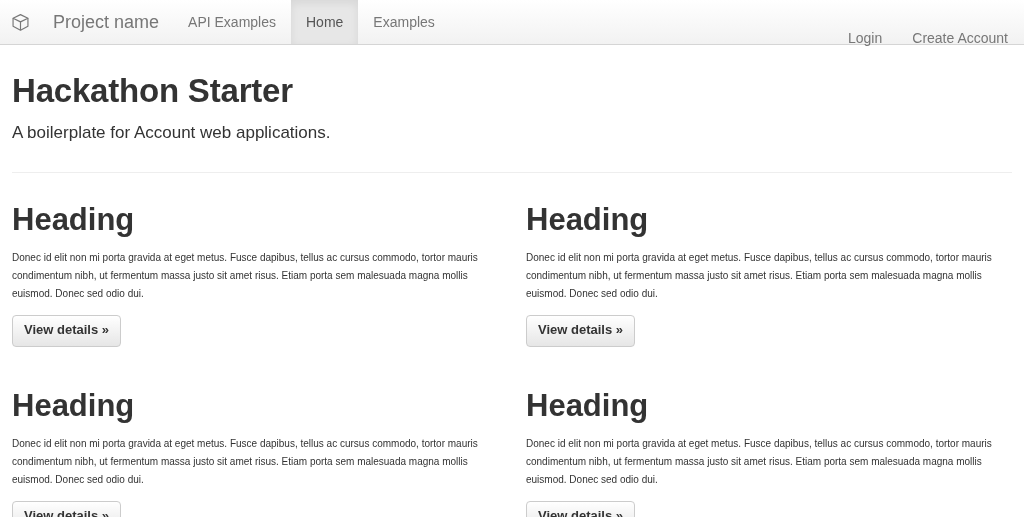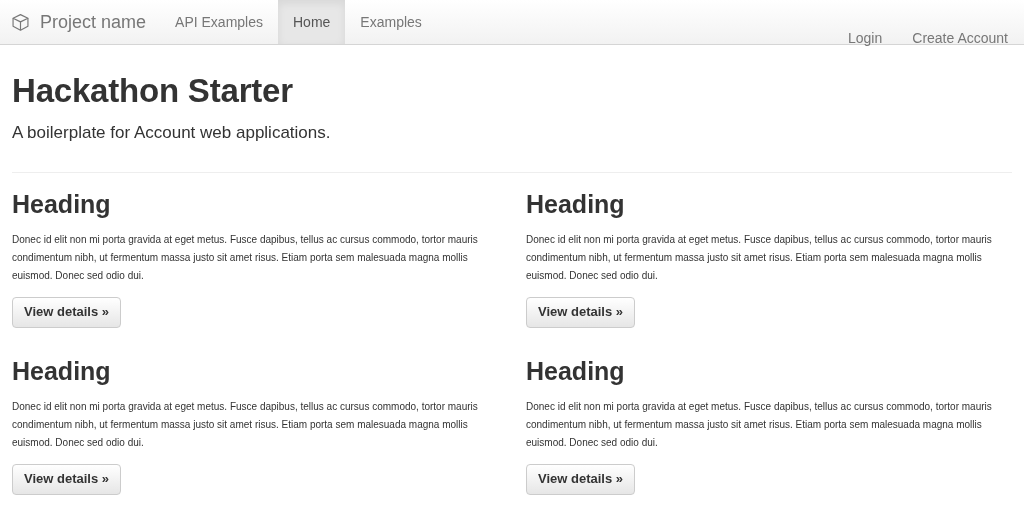--- a/index.html
+++ b/index.html
@@ -20,21 +20,21 @@
     height: 45px;
     background: linear-gradient(to bottom, #ffffff 0%, #f2f2f2 100%);
     border-bottom: 1px solid #d5d5d5;
     display: flex;
     align-items: stretch;
     position: relative;
   }
   .navbar-brand {
     display: flex;
     align-items: center;
-    gap: 11px;
+    gap: 24px;
     padding: 0 14px 0 12px;
     font-size: 18px;
     color: #777777;
     text-decoration: none;
     white-space: nowrap;
   }
   .brand-icon { display: block; width: 17px; height: 17px; }
   .nav-items {
     display: flex;
     align-items: stretch;
@@ -102,23 +102,23 @@
     display: flex;
     flex-wrap: wrap;
     margin-top: 18px;
   }
   .col {
     width: 50%;
     padding-right: 27px;
   }
   .col.second { padding-left: 14px; padding-right: 13px; }
   .card-heading {
-    font-size: 25px;
+    font-size: 31px;
     font-weight: bold;
-    margin: 0 0 12px 0;
+    margin: 12px 0 12px 0;
     color: #333333;
     line-height: 1.1;
   }
   .card-text {
     font-size: 10px;
     line-height: 18px;
     margin: 0 0 12px 0;
     color: #333333;
   }
   .btn {

